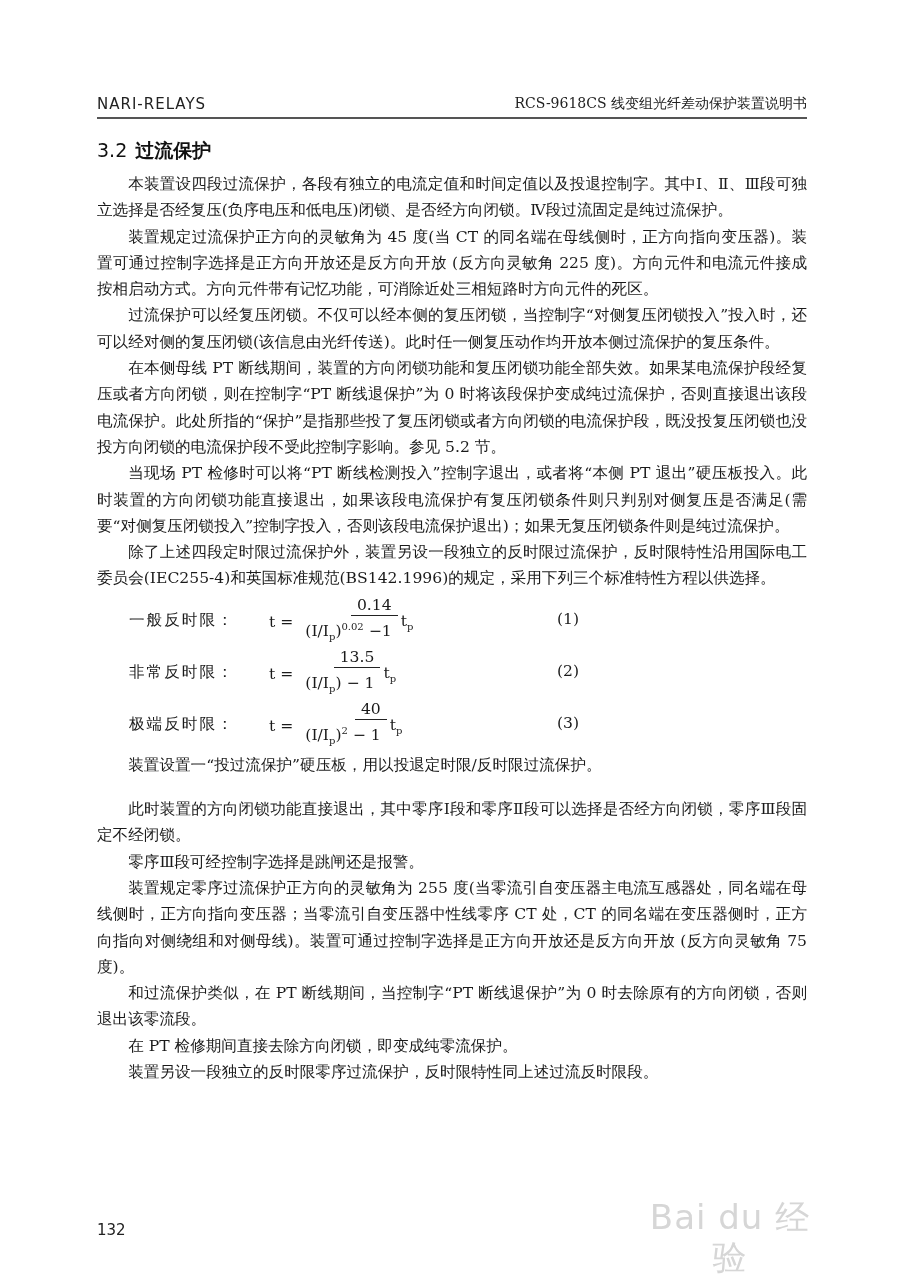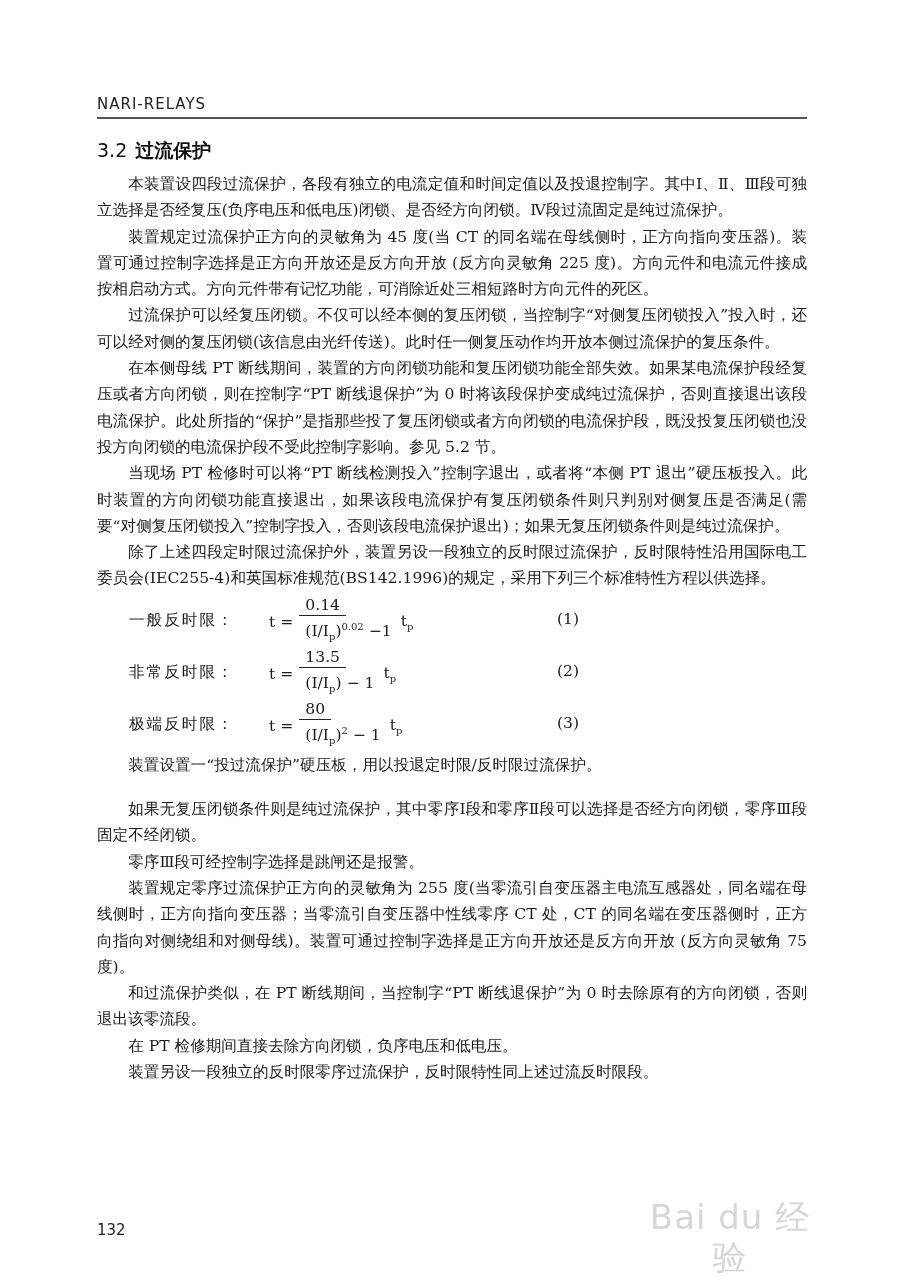--- a/index.html
+++ b/index.html
@@ -15,41 +15,42 @@
   .section-title { font-family: "DejaVu Sans", "Liberation Sans", sans-serif; font-size: 19px; margin: 0 0 8px 0;
                    height: 26px; line-height: 26px; color: #111; }
   .section-title .num { font-weight: normal; margin-right: 8px; text-align: right; }
   .section-title .txt { font-weight: bold; }
   p.para { margin: 0; font-size: 15.6px; line-height: 26.3px; text-indent: 2em; text-align: justify; }
   .formulas { margin: 4px 0 0 0; }
   .formula-row { position: relative; height: 52px; font-size: 15.6px; }
   .f-label { position: absolute; left: 32px; top: 14px; letter-spacing: 2px; }
   .f-expr { position: absolute; left: 172px; top: 0; display: flex; align-items: center; height: 52px; }
   .f-lhs { margin-right: 6px; }
-  .frac { display: inline-flex; flex-direction: column; align-items: flex-start; }
+  .frac { display: inline-flex; flex-direction: column; align-items: flex-end; }
   .frac .num { padding: 0 6px; line-height: 20px; border-bottom: 1px solid #222; }
   .frac .den { padding: 0 6px; line-height: 22px; }
   .f-tp { margin-left: 3px; }
   sub, sup { font-size: 10px; }
   .f-no { position: absolute; left: 460px; top: 14px; }
   .gap-section { height: 18px; }
   .page-number { position: absolute; left: 97px; top: 1192px; font-family: "DejaVu Sans", "Liberation Sans", sans-serif;
                  font-size: 15px; color: #222; }
   .watermark { position: absolute; left: 645px; top: 1168px; width: 170px; height: 80px; color: #d6d6d6;
                font-family: "DejaVu Sans", "Liberation Sans", sans-serif; text-align: center; }
   .wm-logo { font-size: 34px; font-weight: normal; letter-spacing: 1px; line-height: 40px; }
   .wm-url { font-size: 20px; line-height: 24px; }
 </style>
 </head>
 <body>
 
 <div class="page">
 
   <div class="header">
     <span class="header-left">NARI-RELAYS</span>
+    <span class="header-right">RCS-9618CS 线变组光纤差动保护装置说明书</span>
   </div>
 
   <div class="content">
 
     <div class="section-title">
       <span class="num">3.2</span><span class="txt">过流保护</span>
     </div>
 
     <p class="para">本装置设四段过流保护，各段有独立的电流定值和时间定值以及投退控制字。其中Ⅰ、Ⅱ、Ⅲ段可独立选择是否经复压(负序电压和低电压)闭锁、是否经方向闭锁。Ⅳ段过流固定是纯过流保护。</p>
     <p class="para">装置规定过流保护正方向的灵敏角为 45 度(当 CT 的同名端在母线侧时，正方向指向变压器)。装置可通过控制字选择是正方向开放还是反方向开放 (反方向灵敏角 225 度)。方向元件和电流元件接成按相启动方式。方向元件带有记忆功能，可消除近处三相短路时方向元件的死区。</p>
@@ -83,39 +84,39 @@
           <span class="f-tp"><span>t</span><sub>p</sub></span>
         </span>
         <span class="f-no">(2)</span>
       </div>
 
       <div class="formula-row">
         <span class="f-label">极端反时限：</span>
         <span class="f-expr">
           <span class="f-lhs">t =</span>
           <span class="frac">
-            <span class="num">80</span>
+            <span class="num">40</span>
             <span class="den"><span>(I/I</span><sub>p</sub><span>)</span><sup>2</sup><span> − 1</span></span>
           </span>
           <span class="f-tp"><span>t</span><sub>p</sub></span>
         </span>
         <span class="f-no">(3)</span>
       </div>
     </div>
 
     <p class="para">装置设置一“投过流保护”硬压板，用以投退定时限/反时限过流保护。</p>
 
     <div class="gap-section"></div>
 
 
-    <p class="para">如果无复压闭锁条件则是纯过流保护，其中零序Ⅰ段和零序Ⅱ段可以选择是否经方向闭锁，零序Ⅲ段固定不经闭锁。</p>
+    <p class="para">此时装置的方向闭锁功能直接退出，其中零序Ⅰ段和零序Ⅱ段可以选择是否经方向闭锁，零序Ⅲ段固定不经闭锁。</p>
     <p class="para">零序Ⅲ段可经控制字选择是跳闸还是报警。</p>
     <p class="para">装置规定零序过流保护正方向的灵敏角为 255 度(当零流引自变压器主电流互感器处，同名端在母线侧时，正方向指向变压器；当零流引自变压器中性线零序 CT 处，CT 的同名端在变压器侧时，正方向指向对侧绕组和对侧母线)。装置可通过控制字选择是正方向开放还是反方向开放 (反方向灵敏角 75 度)。</p>
     <p class="para">和过流保护类似，在 PT 断线期间，当控制字“PT 断线退保护”为 0 时去除原有的方向闭锁，否则退出该零流段。</p>
-    <p class="para">在 PT 检修期间直接去除方向闭锁，负序电压和低电压。</p>
+    <p class="para">在 PT 检修期间直接去除方向闭锁，即变成纯零流保护。</p>
     <p class="para">装置另设一段独立的反时限零序过流保护，反时限特性同上述过流反时限段。</p>
   </div>
 
   <div class="page-number">132</div>
 
   <div class="watermark">
     <div class="wm-logo">Bai du 经验</div>
     <div class="wm-url">jingyan.baidu.com</div>
   </div>
 

